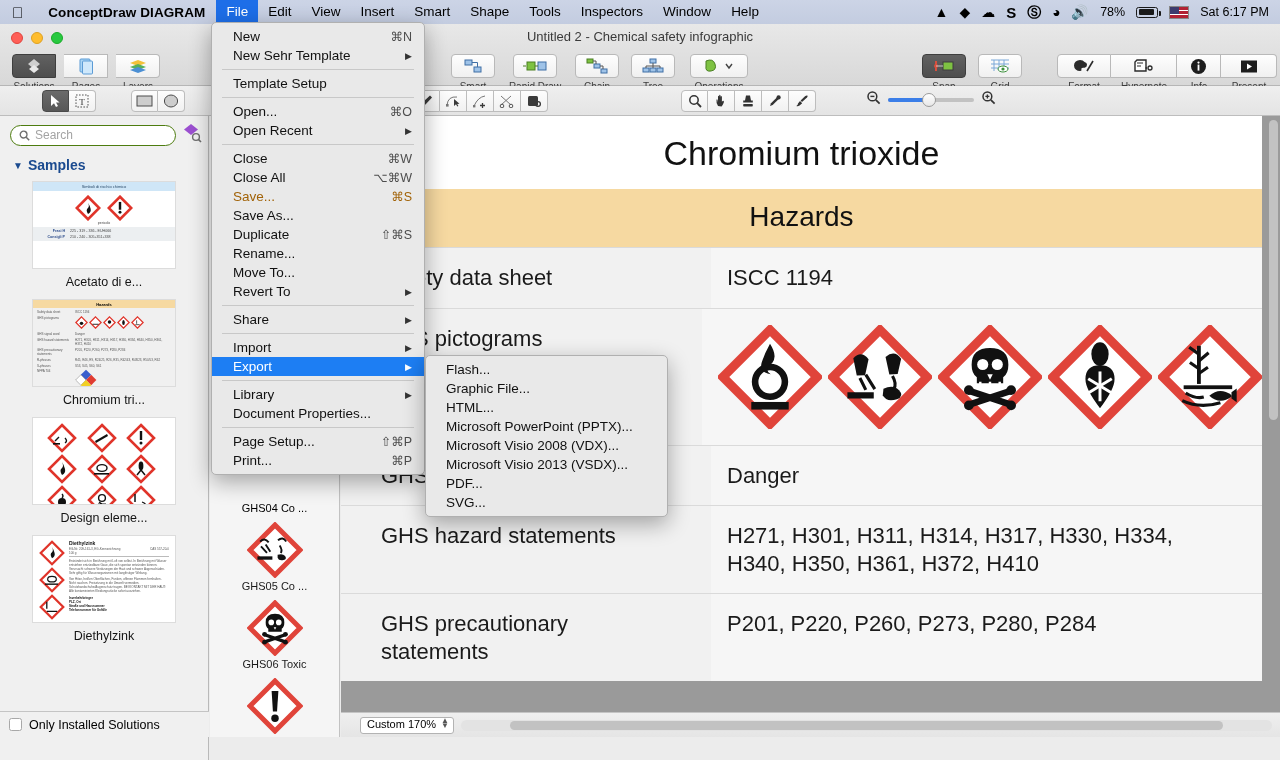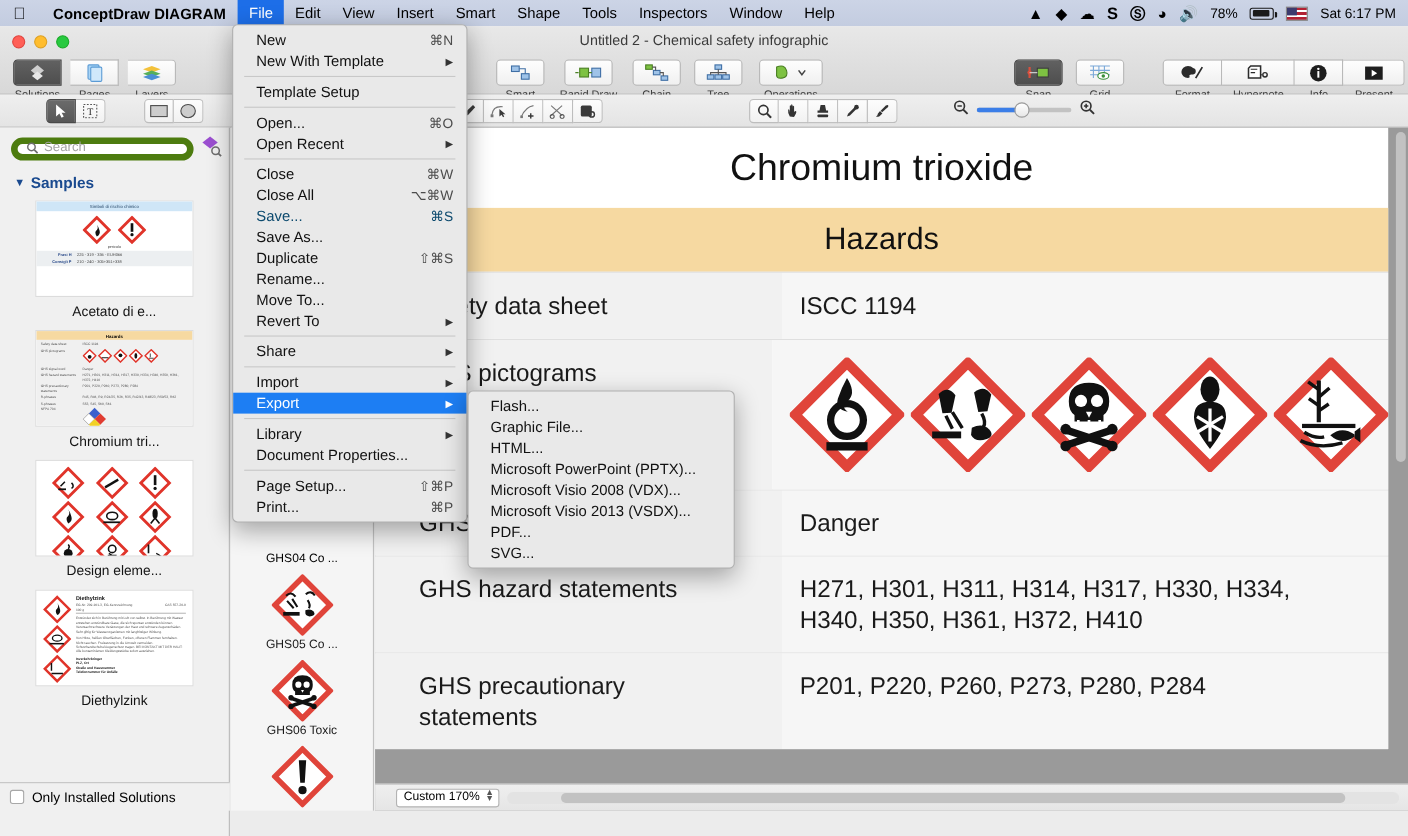--- a/index.html
+++ b/index.html
@@ -76,22 +76,22 @@
   .zoomslider { position: absolute; top: 4px; display: flex; align-items: center; gap: 7px; }
   .track { width: 86px; height: 4px; border-radius: 2px; background: #c2c2c2; position: relative; }
   .track .fill { position: absolute; left: 0; top: 0; bottom: 0; width: 44%; background: #3b7ee8; border-radius: 2px; }
   .track .knob { position: absolute; left: 40%; top: -5px; width: 14px; height: 14px; border-radius: 50%;
     background: linear-gradient(#fff, #e7e7e7); border: 1px solid #9b9b9b; }
 
   
   .sidebar { position: absolute; left: 0; top: 92px; width: 209px; bottom: 0; background: #f0f0f0;
     border-right: 1px solid #b9b9b9; }
   .searchrow { display: flex; align-items: center; padding: 7px 6px 6px 10px; gap: 6px; }
-  .searchbox { flex: 1; height: 21px; border: 6px solid #4d7c0f; border-radius: 11px; background: #fff;
-    display: flex; align-items: flex-end; padding: 0 8px; gap: 5px; }
+  .searchbox { flex: 1; height: 21px; border: 1px solid #4d7c0f; border-radius: 11px; background: #fff;
+    display: flex; align-items: center; padding: 0 8px; gap: 5px; }
   .searchbox .ph { font-size: 12px; color: #a3a3a3; }
   .sectionhdr { padding: 4px 0 8px 13px; font-size: 14px; font-weight: bold; color: #1a4a8f; display: flex; align-items: center; gap: 5px; }
   .samples { overflow: hidden; height: 548px; }
   .sample { display: flex; flex-direction: column; align-items: center; margin-bottom: 10px; }
   .thumb { width: 144px; height: 88px; background: #fff; border: 1px solid #dcdcdc; position: relative; overflow: hidden; }
   .sample .cap { font-size: 12.5px; color: #141414; margin-top: 6px; }
   .installrow { position: absolute; left: 0; bottom: 23px; width: 209px; height: 26px;
     border-top: 1px solid #c4c4c4; background: #f0f0f0; display: flex; align-items: center; gap: 7px; padding-left: 9px; }
   .cbox { width: 13px; height: 13px; border: 1px solid #a8a8a8; border-radius: 2.5px; background: #fff; }
   .installrow .lbl { font-size: 12.5px; }
@@ -130,21 +130,21 @@
   .hscroll .thumbbar { position: absolute; left: 6%; top: 1px; height: 9px; width: 88%; background: #c2c2c2; border-radius: 5px; }
   .vscroll { position: absolute; right: 1px; top: 94px; bottom: 50px; width: 11px; background: transparent; }
   .vscroll .thumbbar { position: absolute; left: 1px; top: 4px; width: 9px; height: 300px; background: #c2c2c2; border-radius: 5px; }
 
   
   .menu { position: absolute; background: #e9e9e9; border: 1px solid #b0b0b0; border-radius: 5px;
     box-shadow: 0 7px 22px rgba(0,0,0,.33); padding: 4px 0; font-size: 13.5px; color: #111; z-index: 50; }
   .menu .row { display: flex; align-items: center; height: 19px; padding: 0 12px 0 21px; white-space: nowrap; }
   .menu .row .txt { flex: 1; }
   .menu .row .key { color: #4c4c4c; font-size: 12.5px; margin-left: 26px; }
-  .menu .row.dim .txt, .menu .row.dim .key { color: #0c4a6e; }
+  .menu .row.dim .txt, .menu .row.dim .key { color: #a16207; }
   .menu .row.hl { background: #1d7ef3; color: #fff; }
   .menu .row.hl .arr { color: #fff; }
   .menu .sep { height: 1px; background: #c8c8c8; margin: 4px 10px; }
   .arr { font-size: 9px; color: #333; margin-left: 22px; }
   .submenu { position: absolute; background: #e9e9e9; border: 1px solid #b0b0b0; border-radius: 5px;
     box-shadow: 0 7px 22px rgba(0,0,0,.33); padding: 4px 0; font-size: 13.5px; color: #111; z-index: 60; }
   .submenu .row { height: 19px; display: flex; align-items: center; padding: 0 16px 0 20px; white-space: nowrap; }
 </style>
 </head>
 <body>
@@ -825,21 +825,21 @@
       </div>
     </div>
 
 
     <div class="menu" id="filemenu" style="left:211px; top:-2px; width:214px;">
         <div class="row">
           <span class="txt">New</span>
           <span class="key">⌘N</span>
         </div>
         <div class="row">
-          <span class="txt">New With Template</span>
+          <span class="txt">New Sehr Template</span>
           <span class="arr">▶</span>
         </div>
         <div class="sep"></div>
         <div class="row">
           <span class="txt">Template Setup</span>
         </div>
         <div class="sep"></div>
         <div class="row">
           <span class="txt">Open...</span>
           <span class="key">⌘O</span>

